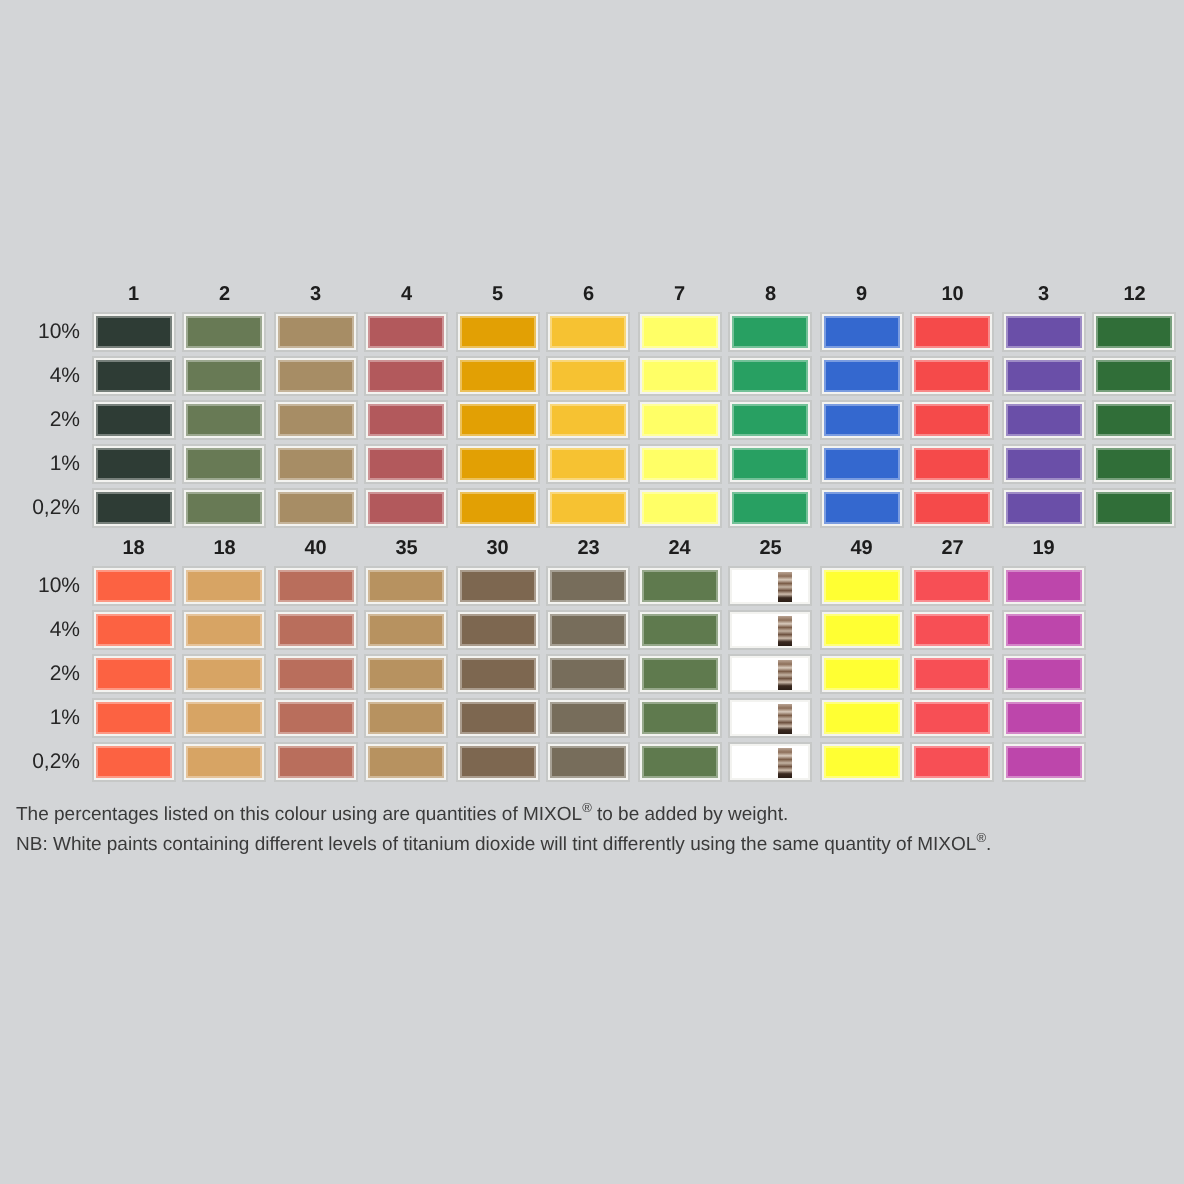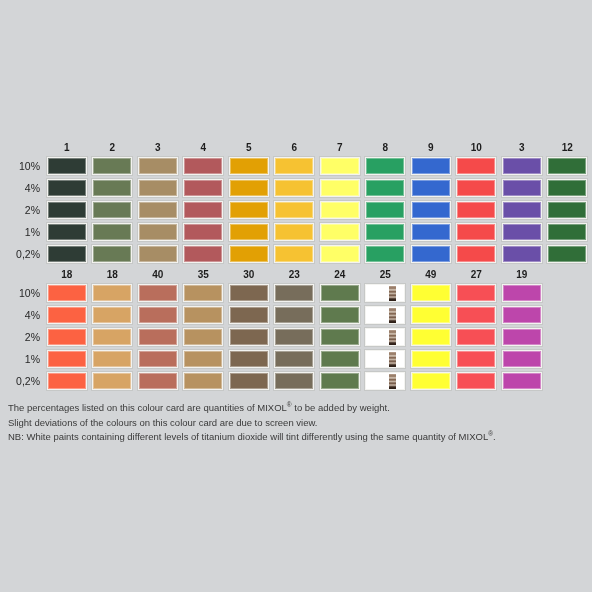--- a/index.html
+++ b/index.html
@@ -532,18 +532,17 @@
         <div class="swatch-cell">
           <div class="swatch" style="background: rgb(247, 79, 85);"></div>
         </div>
         <div class="swatch-cell">
           <div class="swatch" style="background: rgb(189, 70, 171);"></div>
         </div>
       </div>
     </div>
 
   <div id="notes">
-      <div class="note-line"><span>The percentages listed on this colour card are quantities of MIXOL</span><sup>®</sup><span> to be added by weight.</span></div>
-      <div class="note-line"><span>Slight deviations of the colours on this colour card are due to screen view.</span></div>
+      <div class="note-line"><span>The percentages listed on this colour using are quantities of MIXOL</span><sup>®</sup><span> to be added by weight.</span></div>
       <div class="note-line"><span>NB: White paints containing different levels of titanium dioxide will tint differently using the same quantity of MIXOL</span><sup>®</sup><span>.</span></div>
     </div>
 
 </div>
 
 </body></html>

